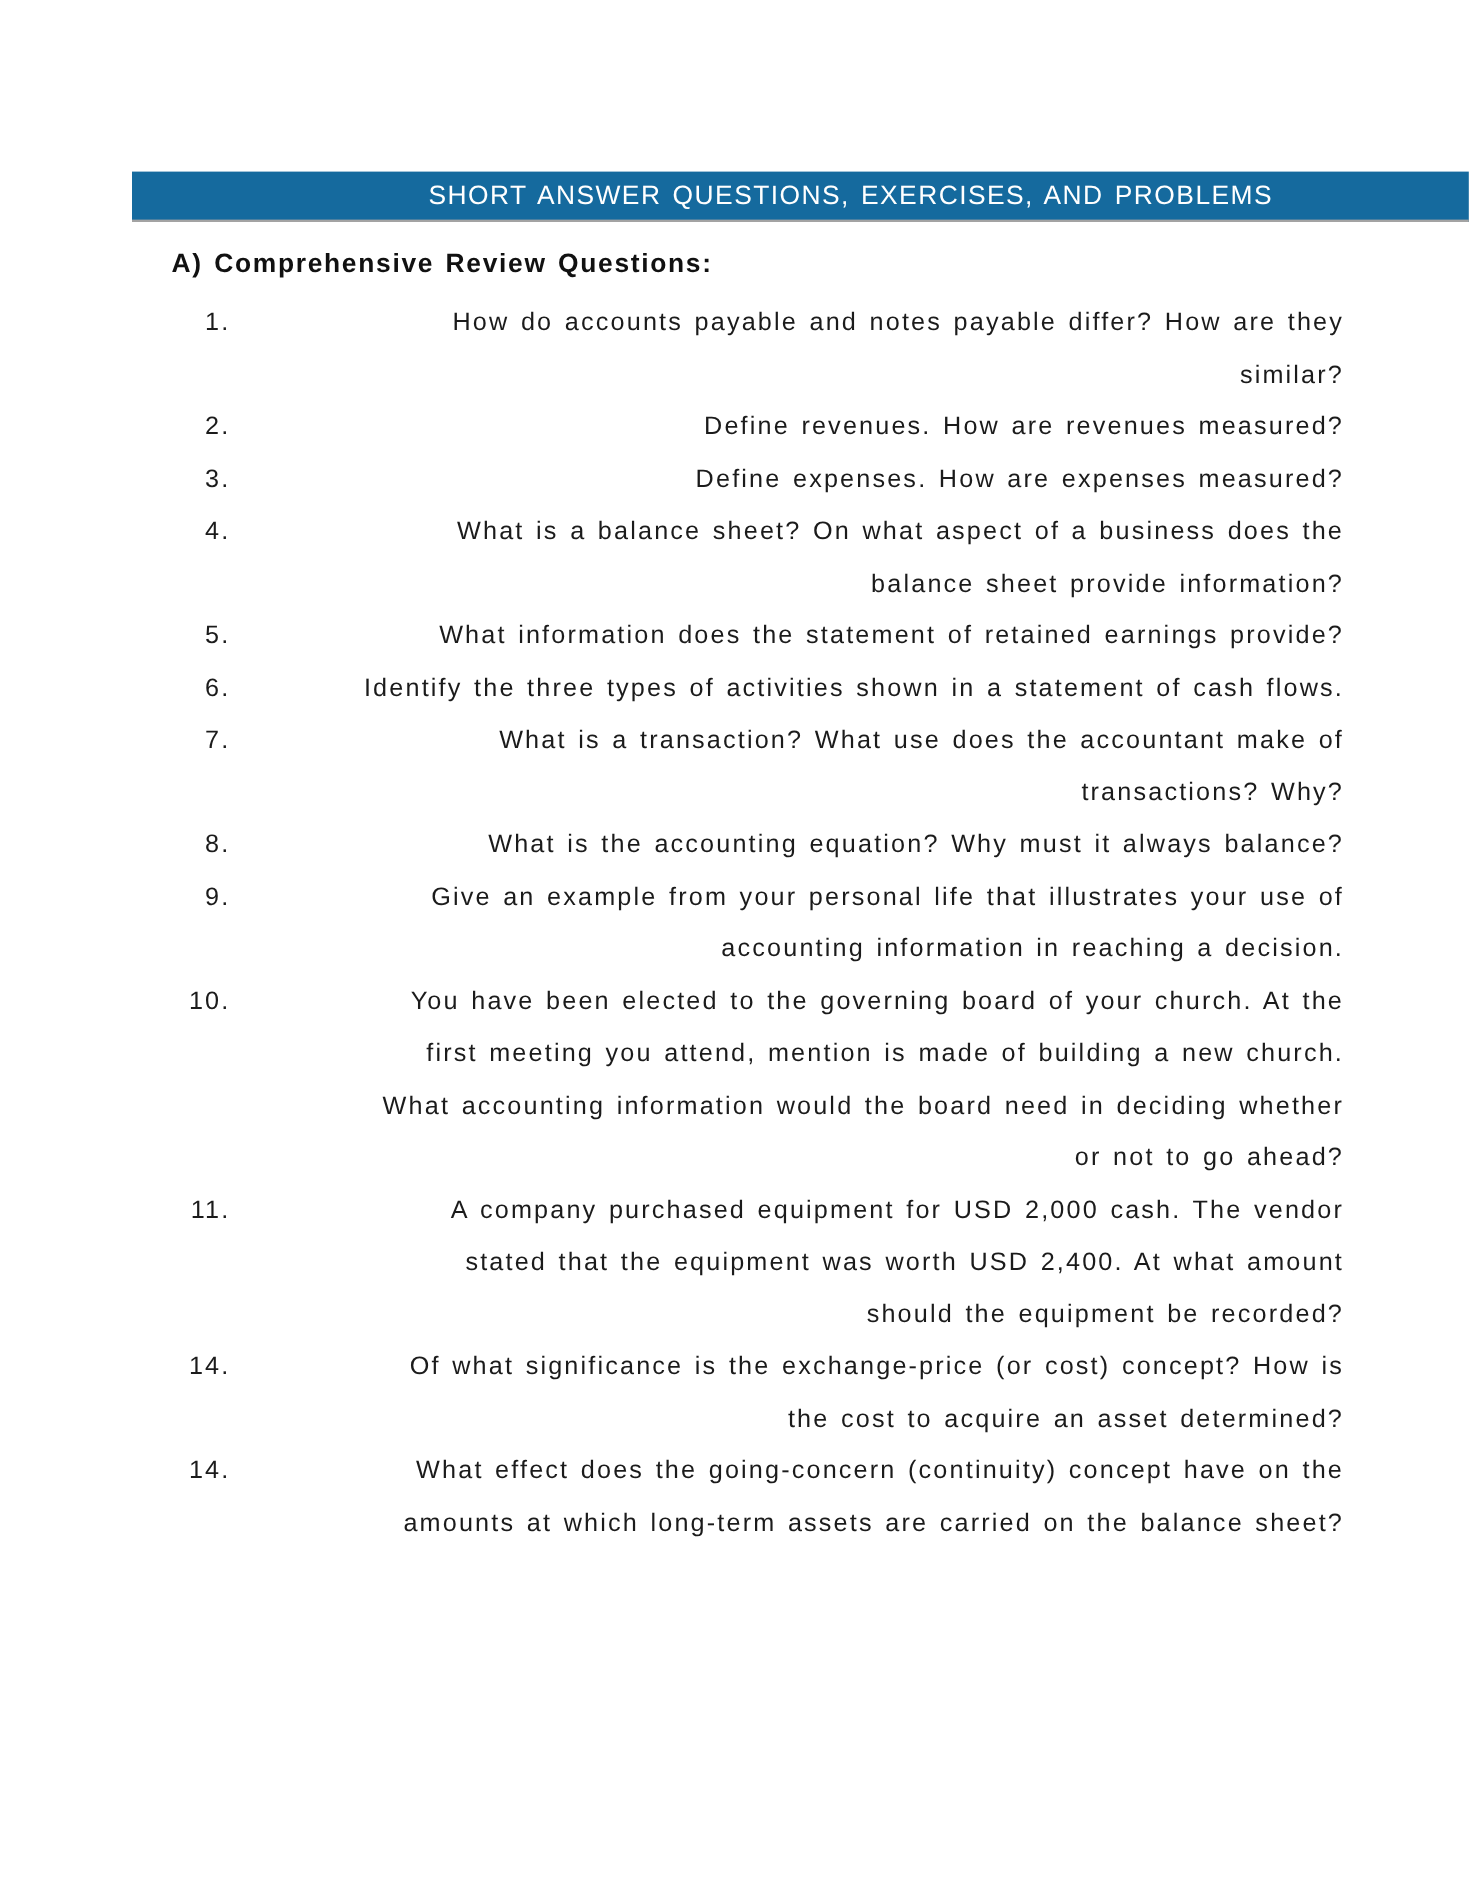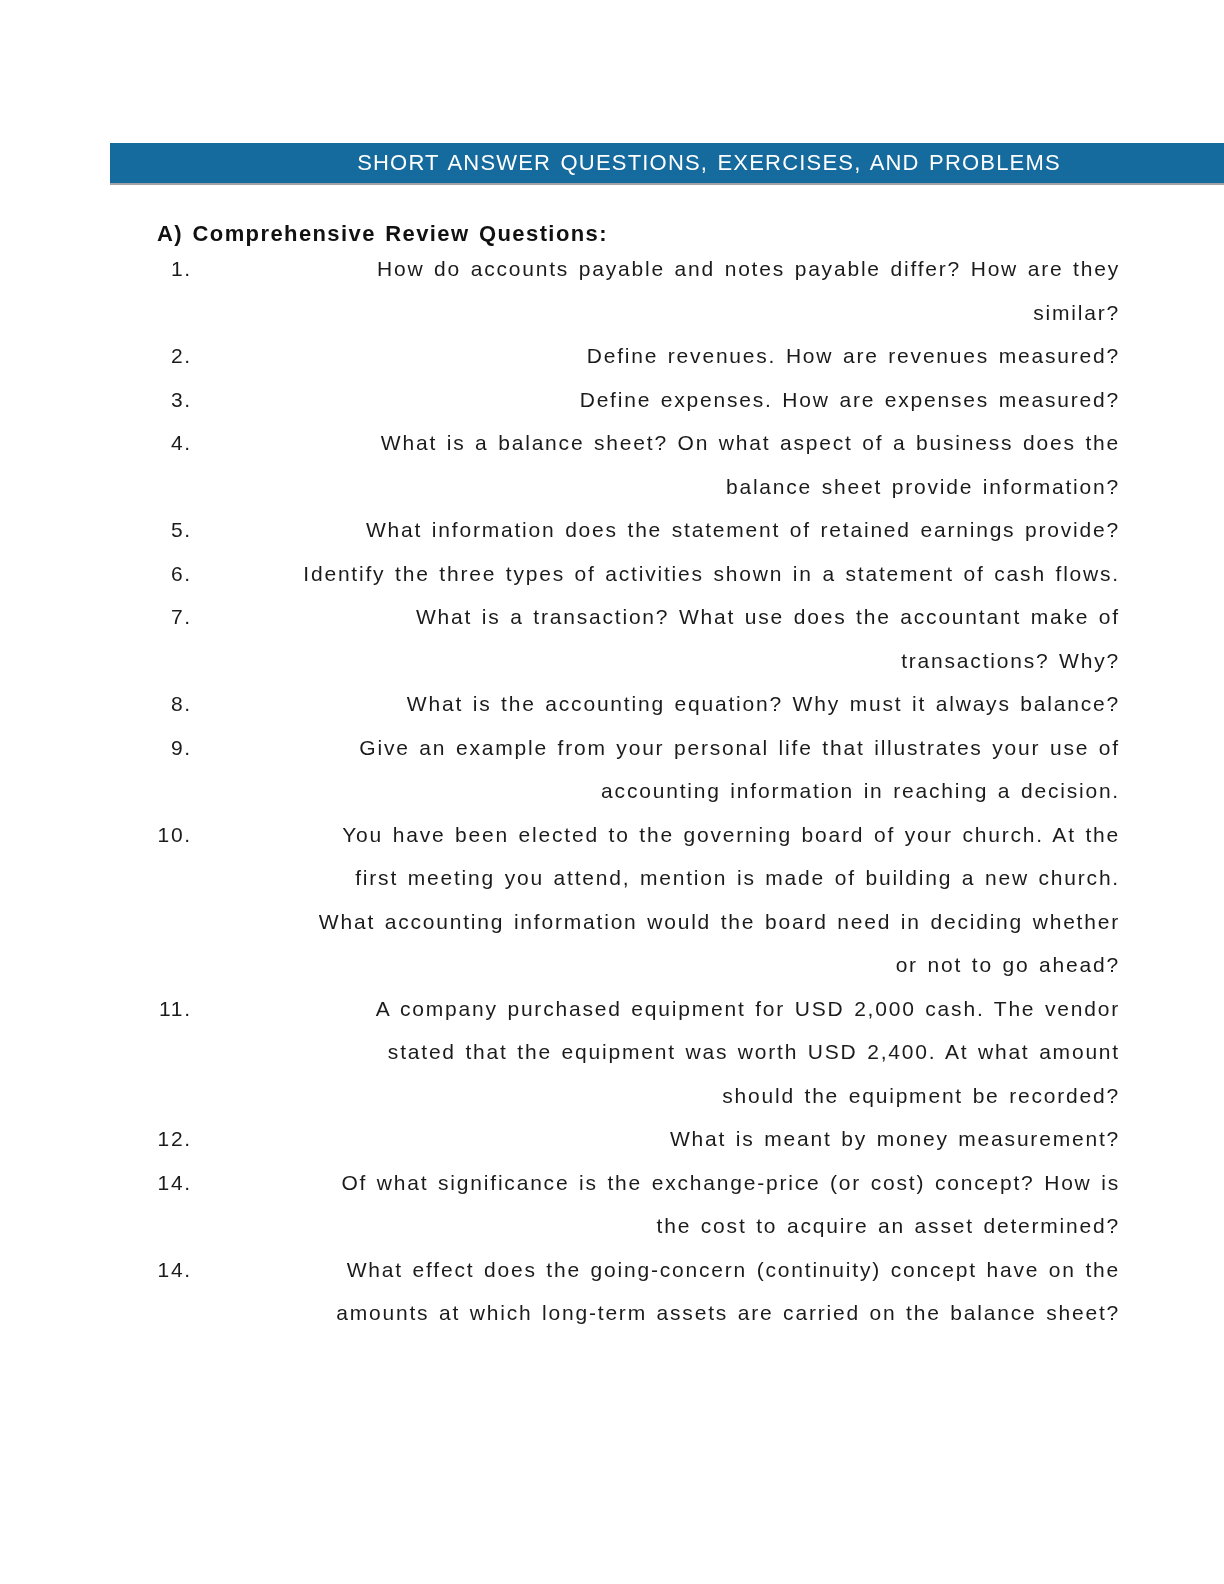--- a/index.html
+++ b/index.html
@@ -37,21 +37,21 @@
     color: #ffffff;
     font-size: 22px;
     letter-spacing: 1.2px;
     word-spacing: 2px;
     white-space: nowrap;
   }
   .heading {
     position: absolute;
     top: 207px;
     left: 143px;
-    margin: 14px;
+    margin: 0;
     font-size: 22px;
     font-weight: bold;
     letter-spacing: 1.4px;
     word-spacing: 2px;
     color: #111111;
   }
   .questions {
     position: absolute;
     top: 247px;
     left: 110px;
@@ -138,24 +138,20 @@
 What accounting information would the board need in deciding whether
 or not to go ahead?</span>
     </div>
     <div class="q">
       <span class="num">11.</span>
       <span class="text">A company purchased equipment for USD 2,000 cash. The vendor
 stated that the equipment was worth USD 2,400. At what amount
 should the equipment be recorded?</span>
     </div>
     <div class="q">
-      <span class="num">12.</span>
-      <span class="text">What is meant by money measurement?</span>
-    </div>
-    <div class="q">
       <span class="num">14.</span>
       <span class="text">Of what significance is the exchange-price (or cost) concept? How is
 the cost to acquire an asset determined?</span>
     </div>
     <div class="q">
       <span class="num">14.</span>
       <span class="text">What effect does the going-concern (continuity) concept have on the
 amounts at which long-term assets are carried on the balance sheet?</span>
     </div>
   </div>

